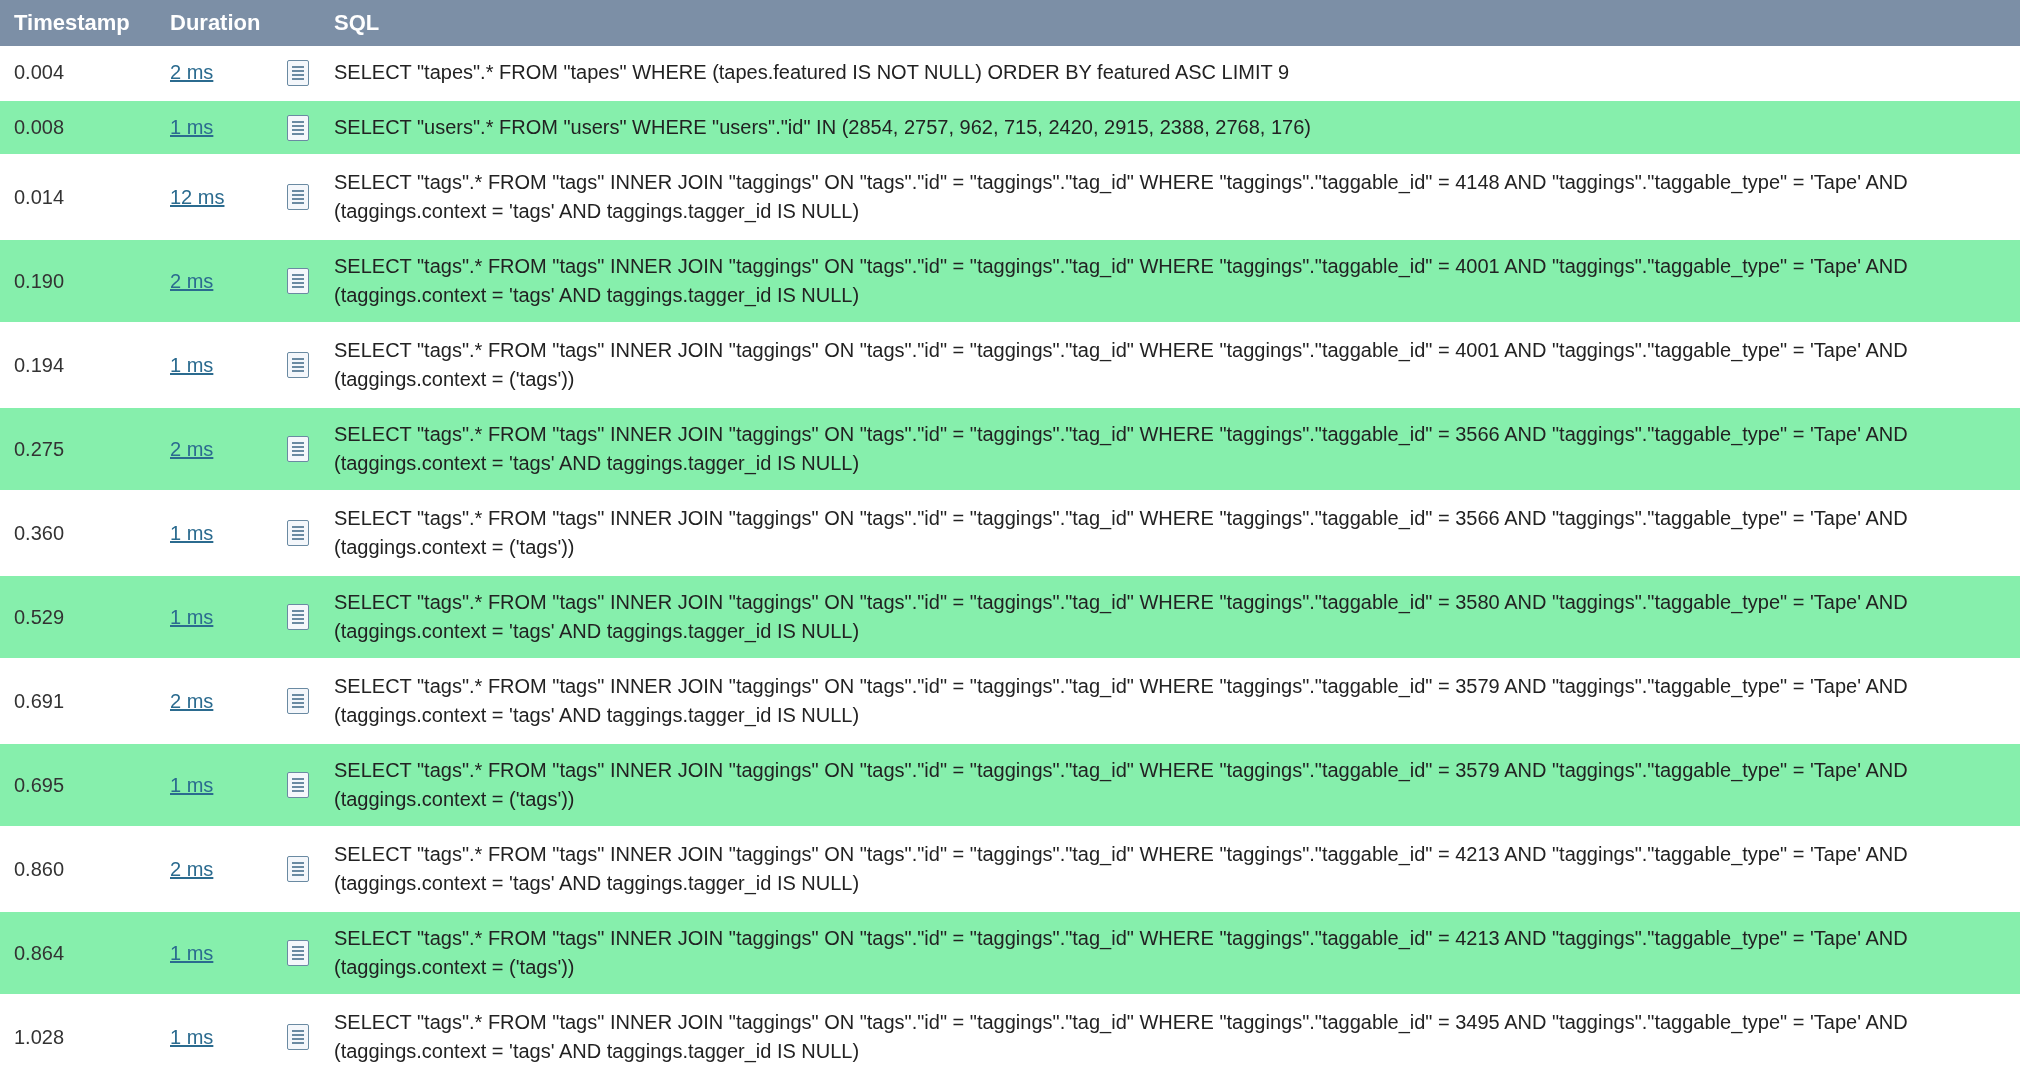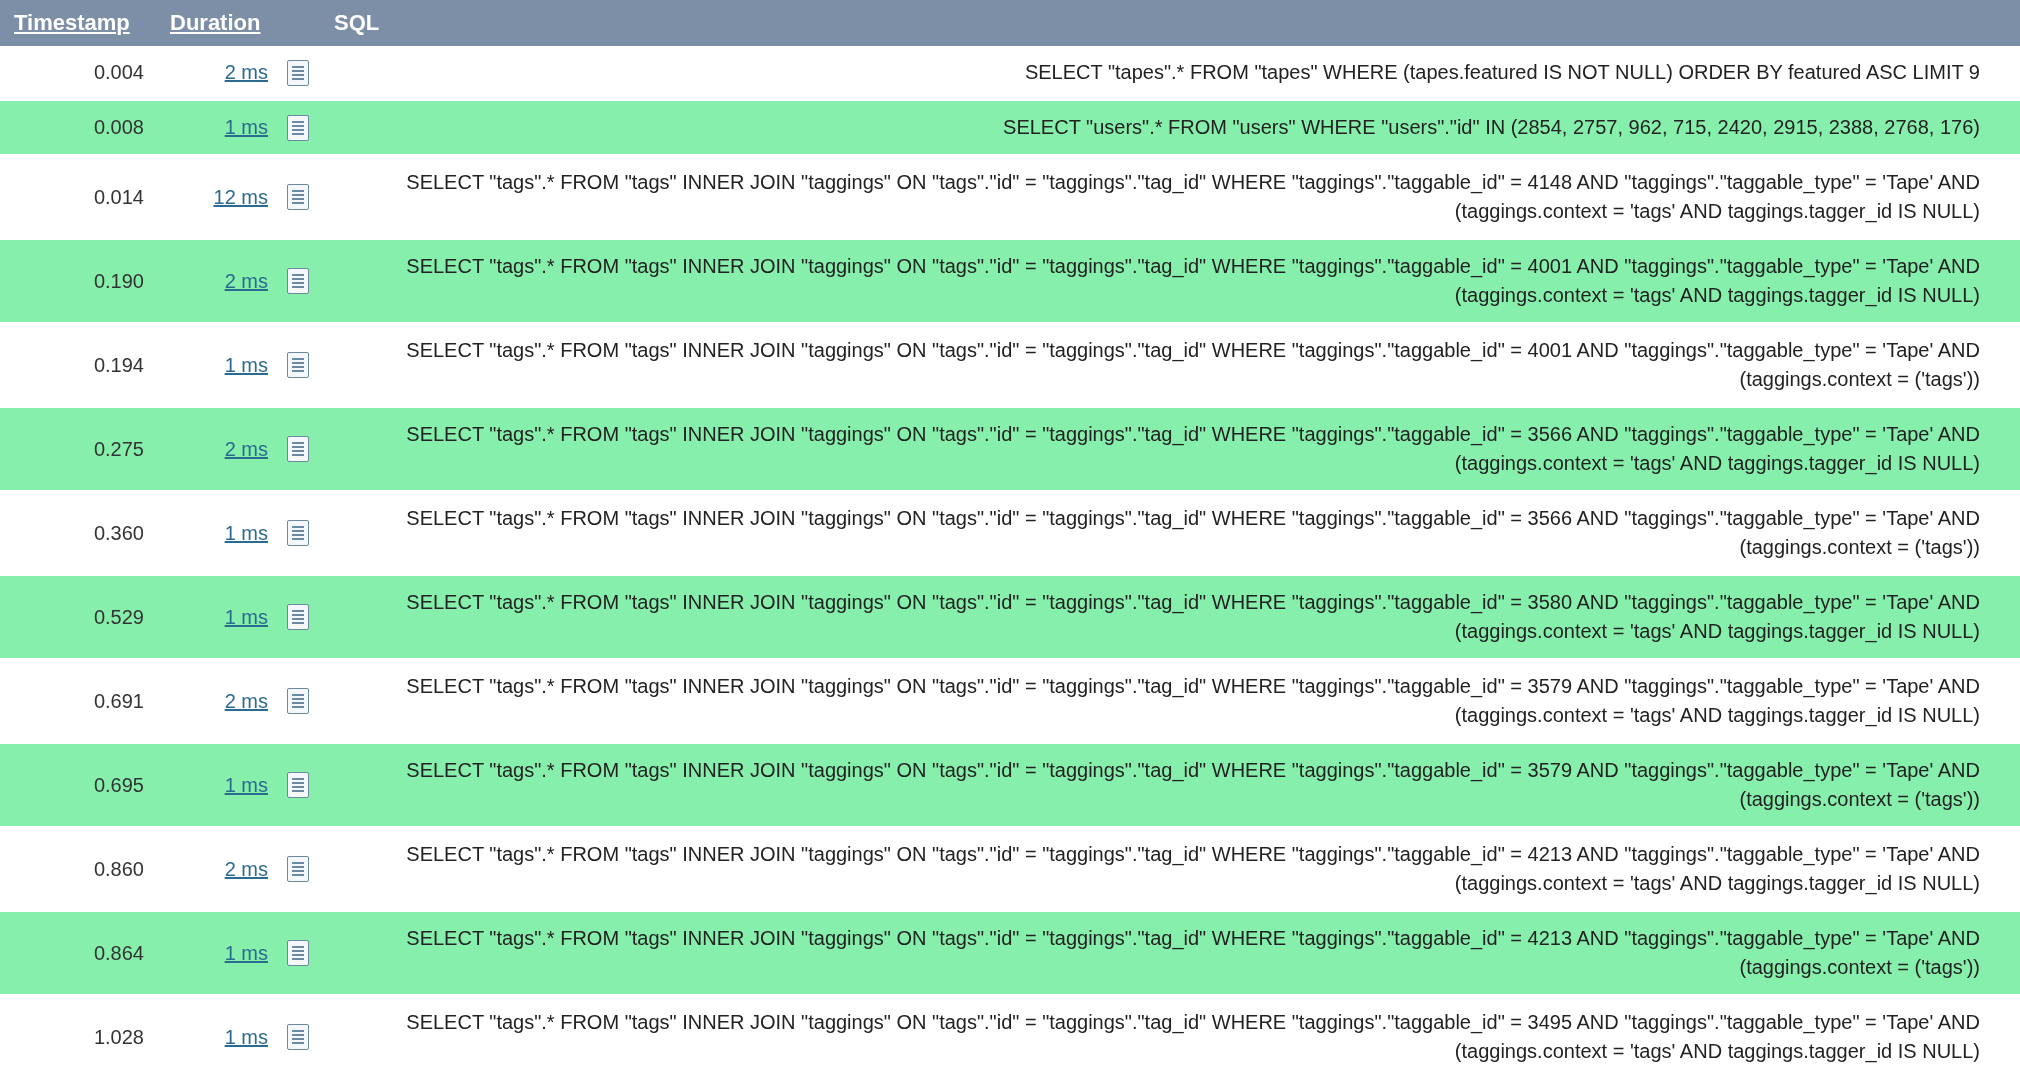--- a/index.html
+++ b/index.html
@@ -7,29 +7,29 @@
   body {
     width:2020px;
     font-family: "Helvetica Neue", Helvetica, Arial, sans-serif;
     font-size:20px;
     color:#333;
     background:#fff;
   }
   table { width:100%; border-collapse:collapse; table-layout:fixed; }
   thead { background:#7C8FA6; color:#fff; font-weight:bold; }
   thead th { text-align:left; padding:10px 12px 10px 14px; font-size:22px; }
-  th.col-ts   { width:156px;text-decoration:underline; }
+  th.col-ts   { width:156px; }
   th.col-dur  { width:124px; }
   th.col-icon { width:40px; }
   th.col-sql  { width:auto;margin-top:28px; }
-  th .hdr-link { text-decoration:underline; cursor:pointer; }
+  th .hdr-link { cursor:pointer; }
   tbody tr { border-bottom:2px solid #fff; }
   tbody tr.odd  { background:#ffffff; }
   tbody tr.even { background:#86efac; }
-  tbody td { padding:12px 12px 12px 14px; vertical-align:middle; font-size:20px;text-align:right; }
+  tbody td { padding:12px 12px 12px 14px; vertical-align:middle; font-size:20px; }
   td.ts   { color:#333; }
   td.dur  { color:#2b6b8f; cursor:pointer;text-decoration:underline; }
   td.icon { text-align:center; padding-left:4px; padding-right:8px; }
   td.sql  {
     color:#222;
     word-break:break-word;
     overflow-wrap:anywhere;
     line-height:1.45;
     padding-right:40px;
   }

